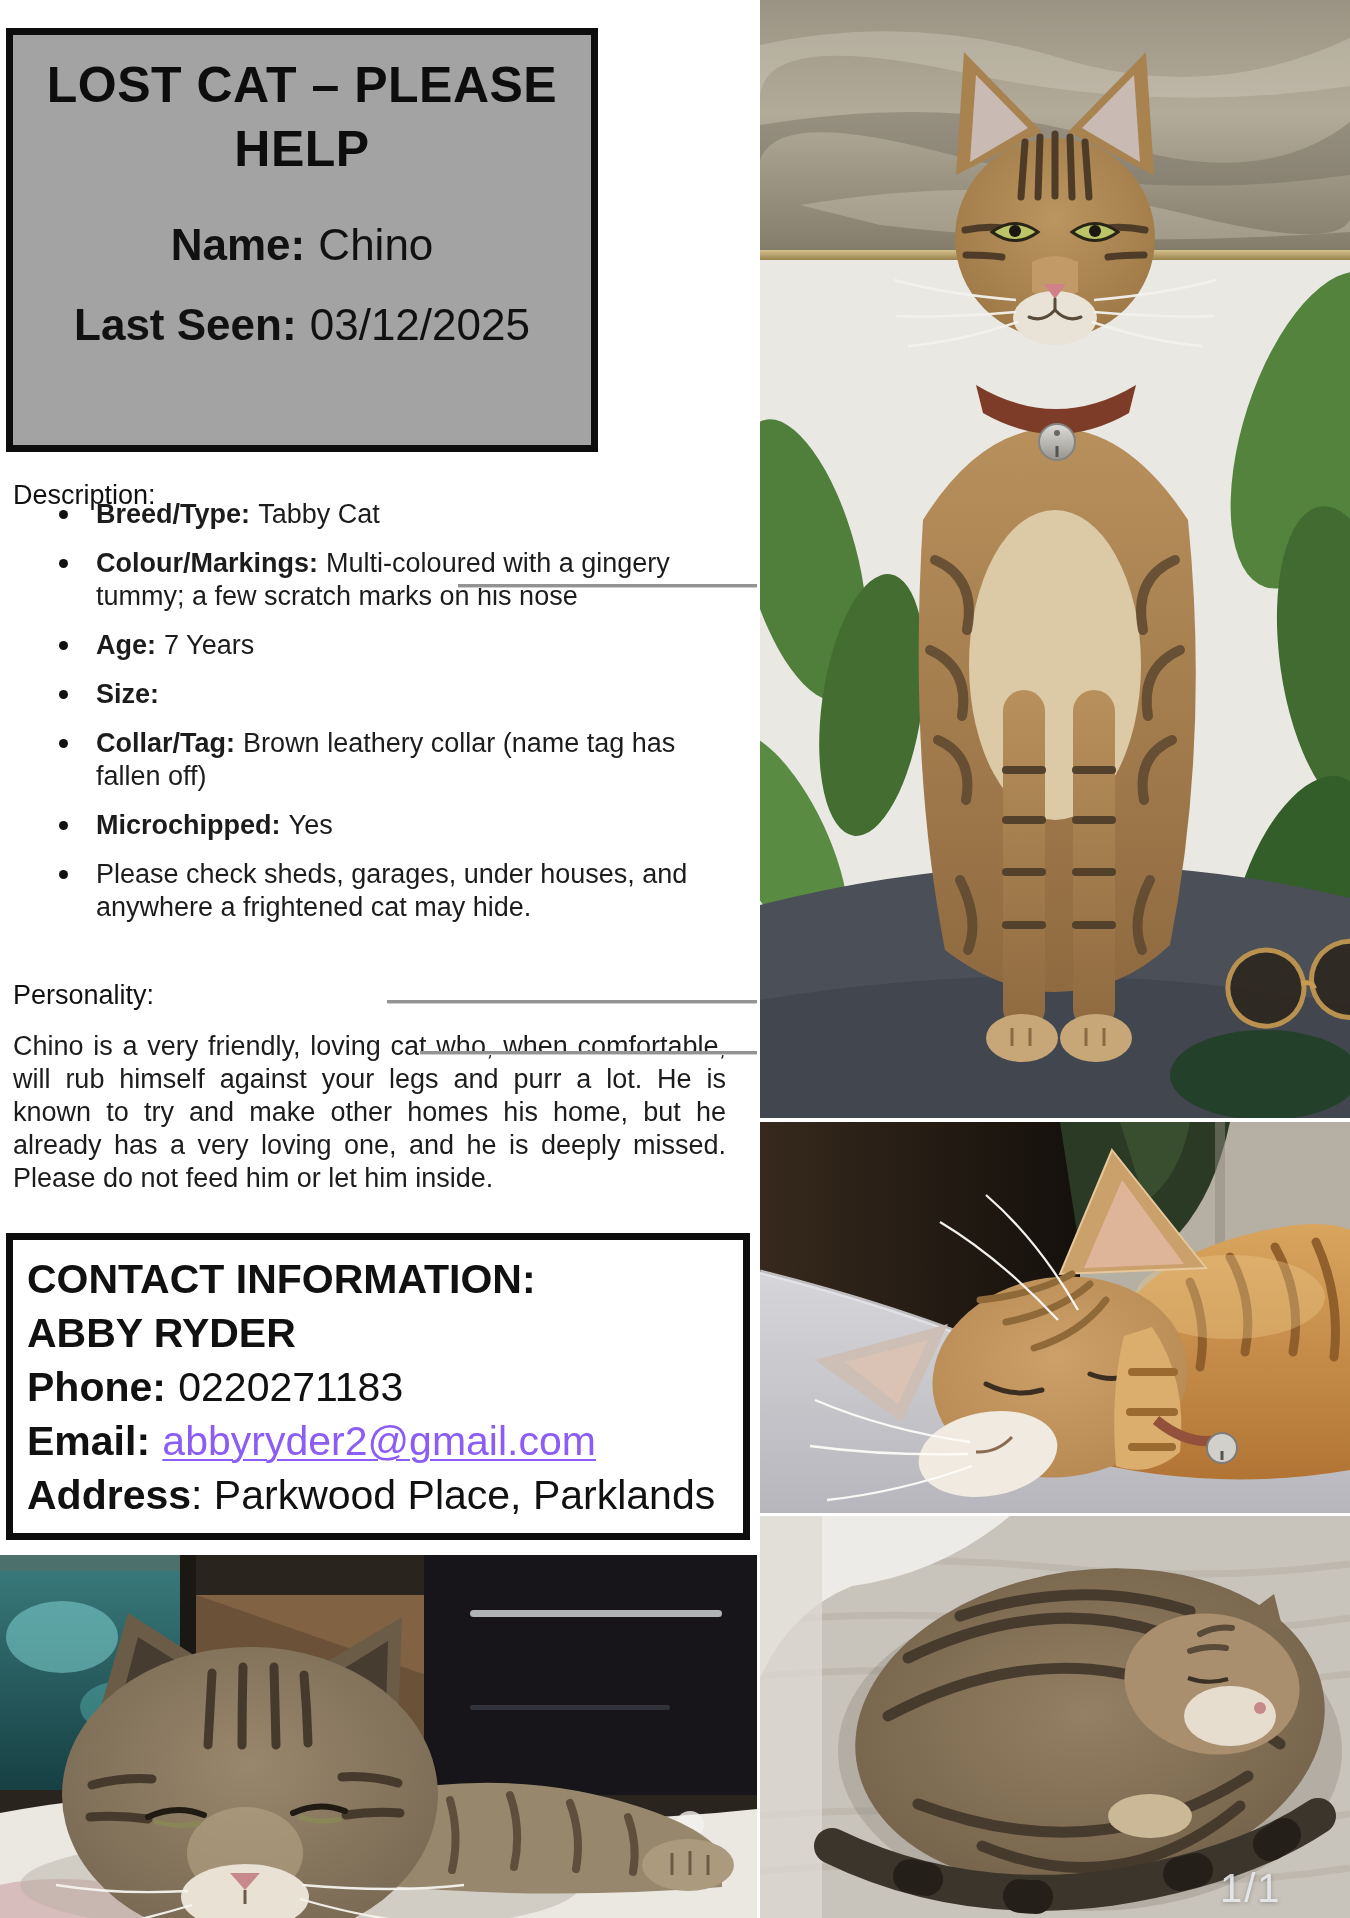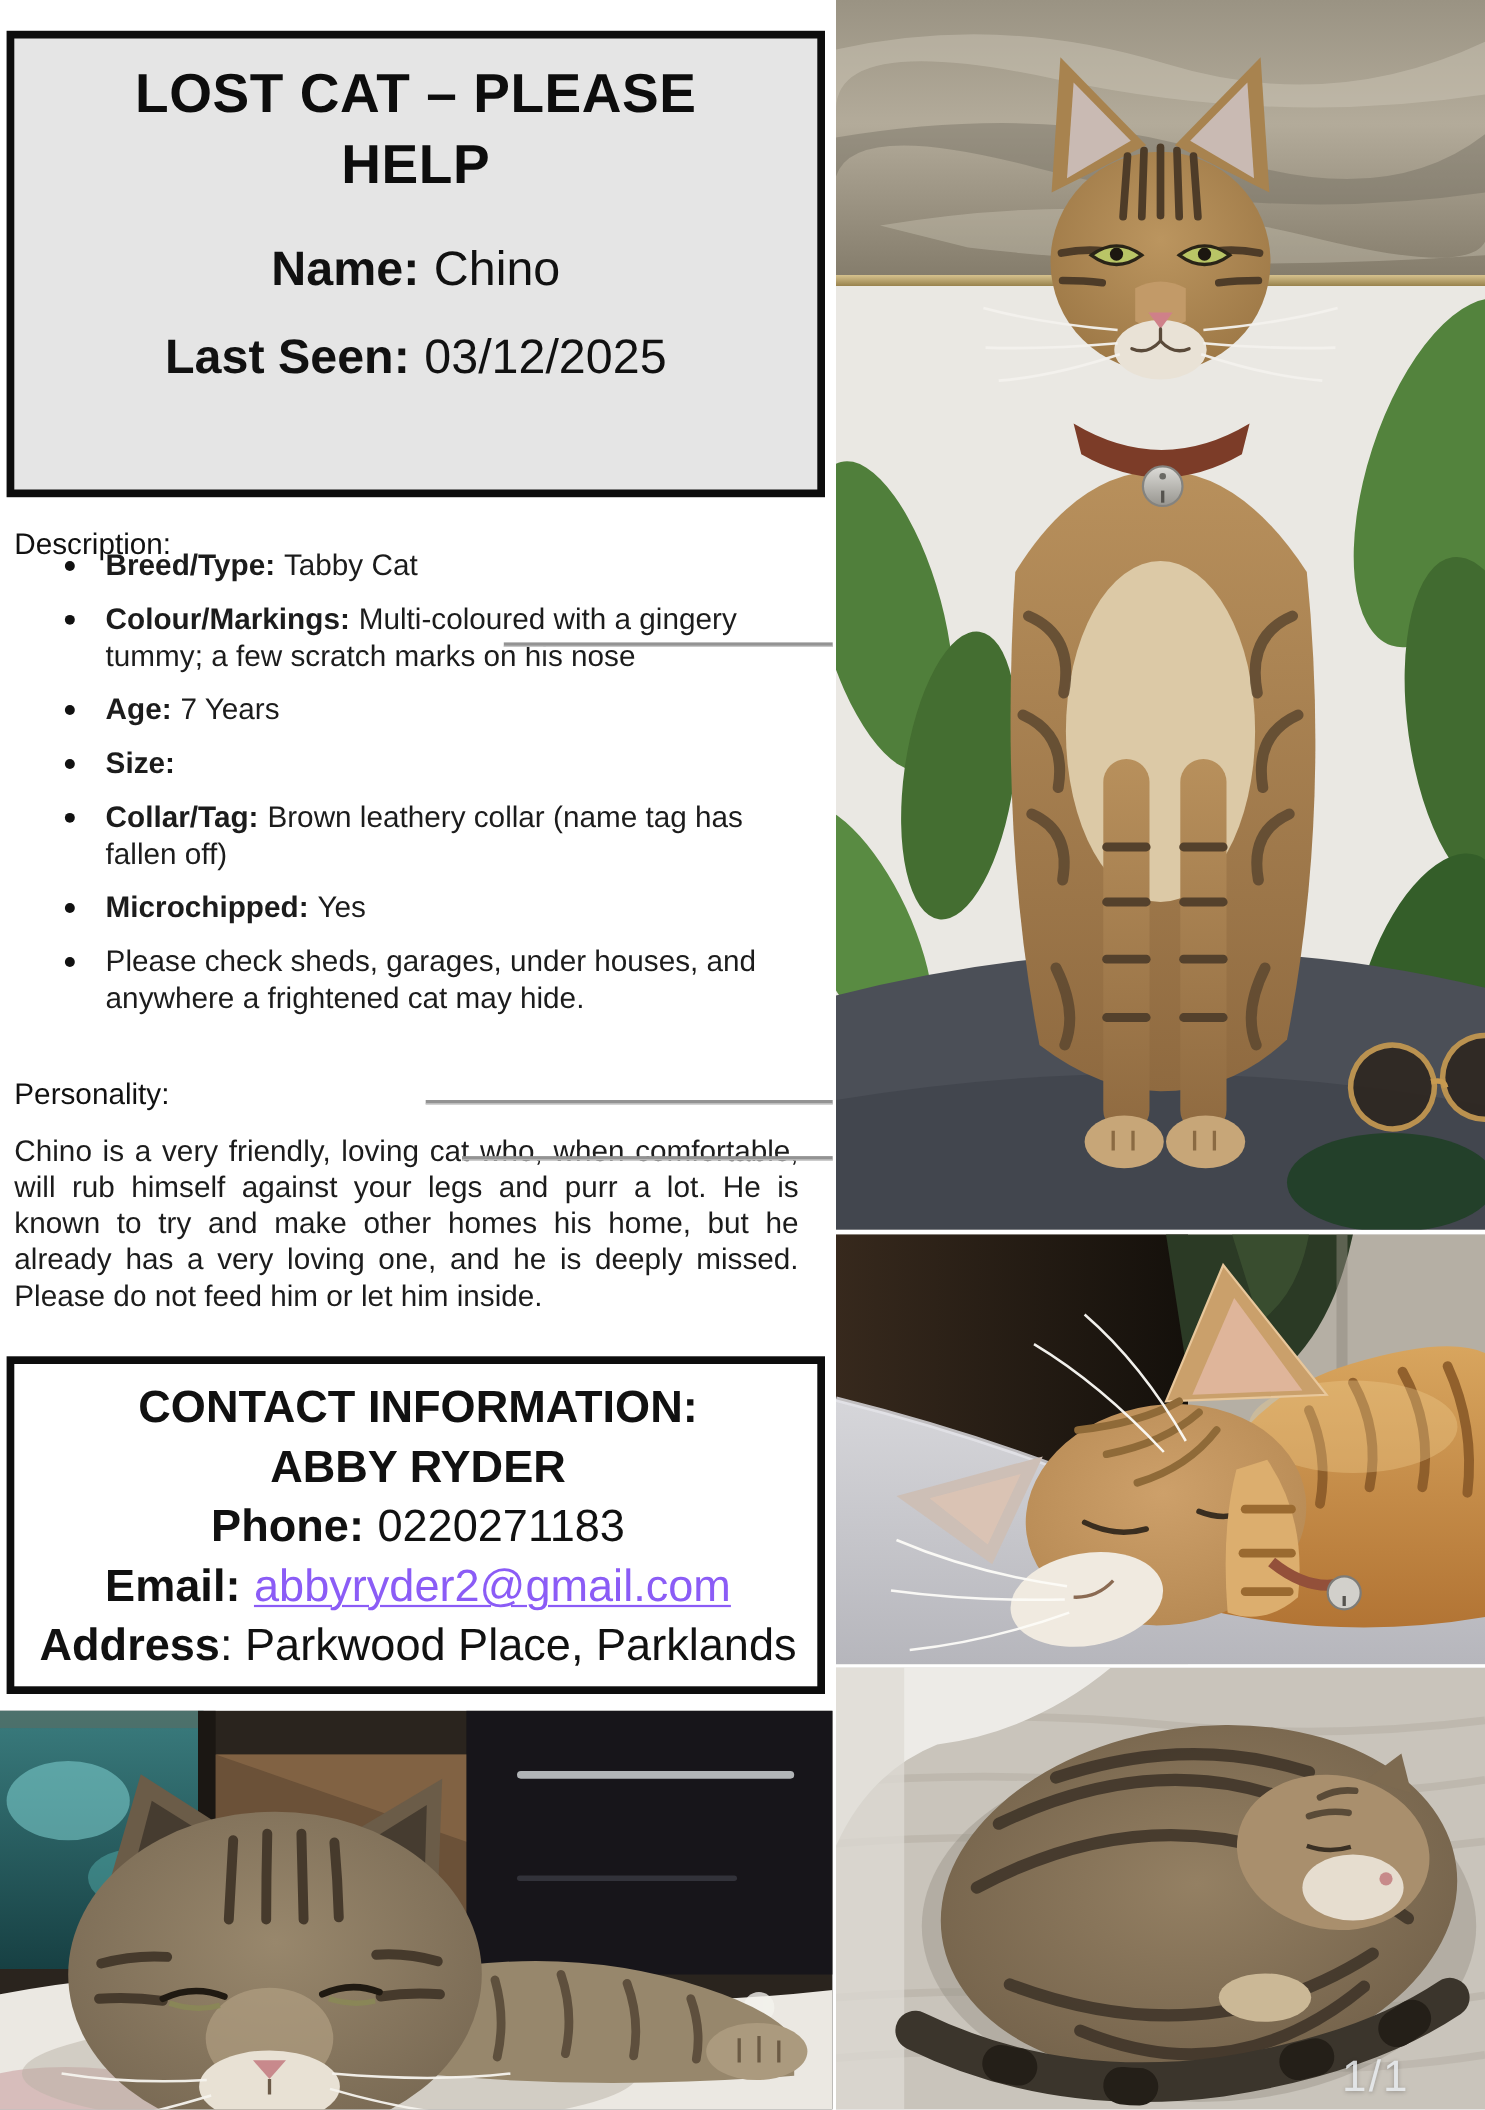--- a/index.html
+++ b/index.html
@@ -1,22 +1,22 @@
 <!DOCTYPE html>
 <html><head>
 <meta charset="utf-8">
 <style>
   * { margin:0; padding:0; box-sizing:border-box; }
   html,body { background:#ffffff; }
   body { font-family:"Liberation Sans","DejaVu Sans",sans-serif; color:#141414; }
   .page { position:relative; width:1350px; height:1918px; background:#ffffff; overflow:hidden; }
 
   
-  .header-box{ position:absolute; left:6px; top:28px; width:744px; height:424px;
-    border:7px solid #0d0d0d; text-align:center; padding-top:18px; background:#e5e5e5;}
+  .header-box{ position:absolute; left:6px; top:28px; width:592px; height:424px;
+    border:7px solid #0d0d0d; text-align:center; padding-top:18px; background:#a3a3a3;}
   .title-line{ font-size:50px; line-height:64px; font-weight:700; letter-spacing:.5px; color:#0d0d0d;}
   .kv-line{ font-size:44px; line-height:52px; color:#111; }
   .kv-line .lbl{ font-weight:700; }
   .kv-name{ margin-top:38px; }
   .kv-seen{ margin-top:28px; }
 
   
   .section-heading{ position:absolute; left:13px; font-size:27px; font-weight:400; color:#111;}
   .h-desc{ top:480px; }
   .h-pers{ top:980px; }
@@ -30,21 +30,21 @@
     color:#1c1c1c; text-align:justify; text-align-last:left;}
 
   
   .artifact-line{ position:absolute; height:4px; background:#939393; border-bottom:1px solid #cfcfcf; z-index:6; pointer-events:none;}
   .line-1{ left:458px; top:584px; width:299px; }
   .line-2{ left:387px; top:1000px; width:370px; }
   .line-3{ left:420px; top:1051px; width:337px; }
 
   
   .contact-box{ position:absolute; left:6px; top:1233px; width:744px; height:307px;
-    border:7px solid #0d0d0d; padding:12px 10px 0 14px; background:#fff;text-align:center;}
+    border:7px solid #0d0d0d; padding:12px 10px 0 14px; background:#fff;}
   .contact-line{ font-size:41px; line-height:54px; color:#111; white-space:nowrap;}
   .contact-line.bold{ font-weight:700; }
   a.email-link{ color:#8b5cf6; text-decoration:underline; text-decoration-thickness:2px; text-underline-offset:4px; cursor:pointer;}
 
   
   .photo{ position:absolute; overflow:hidden; background:#ddd; }
   .photo svg{ display:block; width:100%; height:100%; }
   .photo-top{ left:760px; top:0;      width:590px; height:1118px; }
   .photo-mid{ left:760px; top:1122px; width:590px; height:391px;  }
   .photo-bot{ left:760px; top:1516px; width:590px; height:402px;  }

